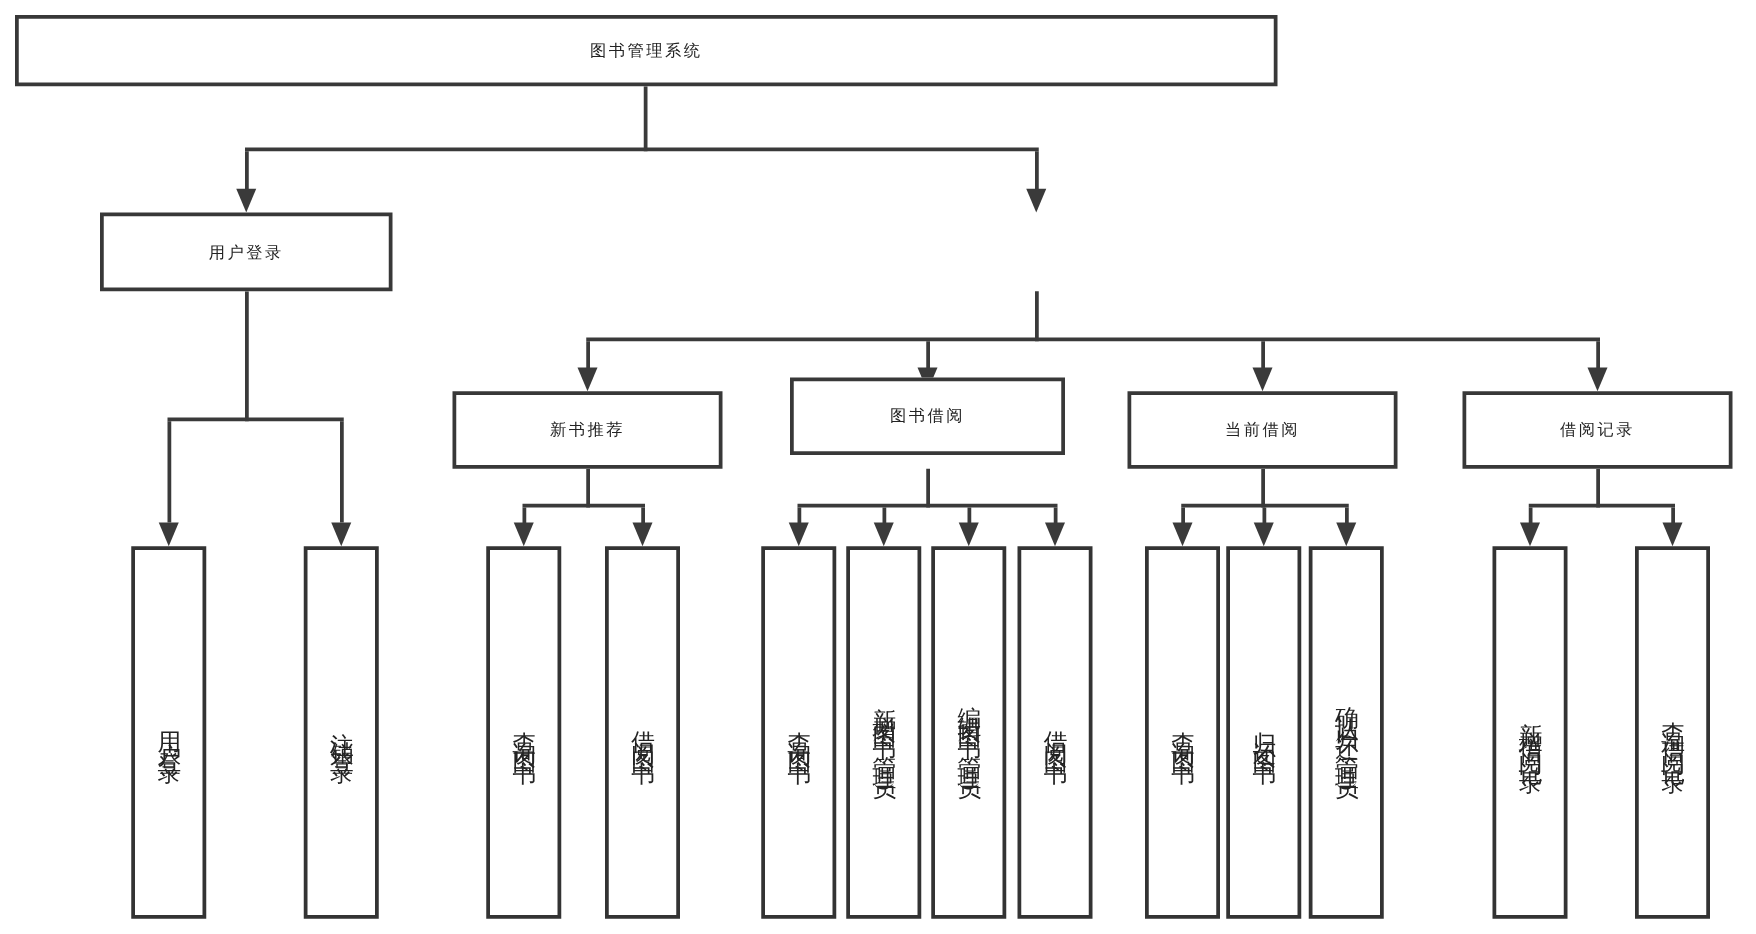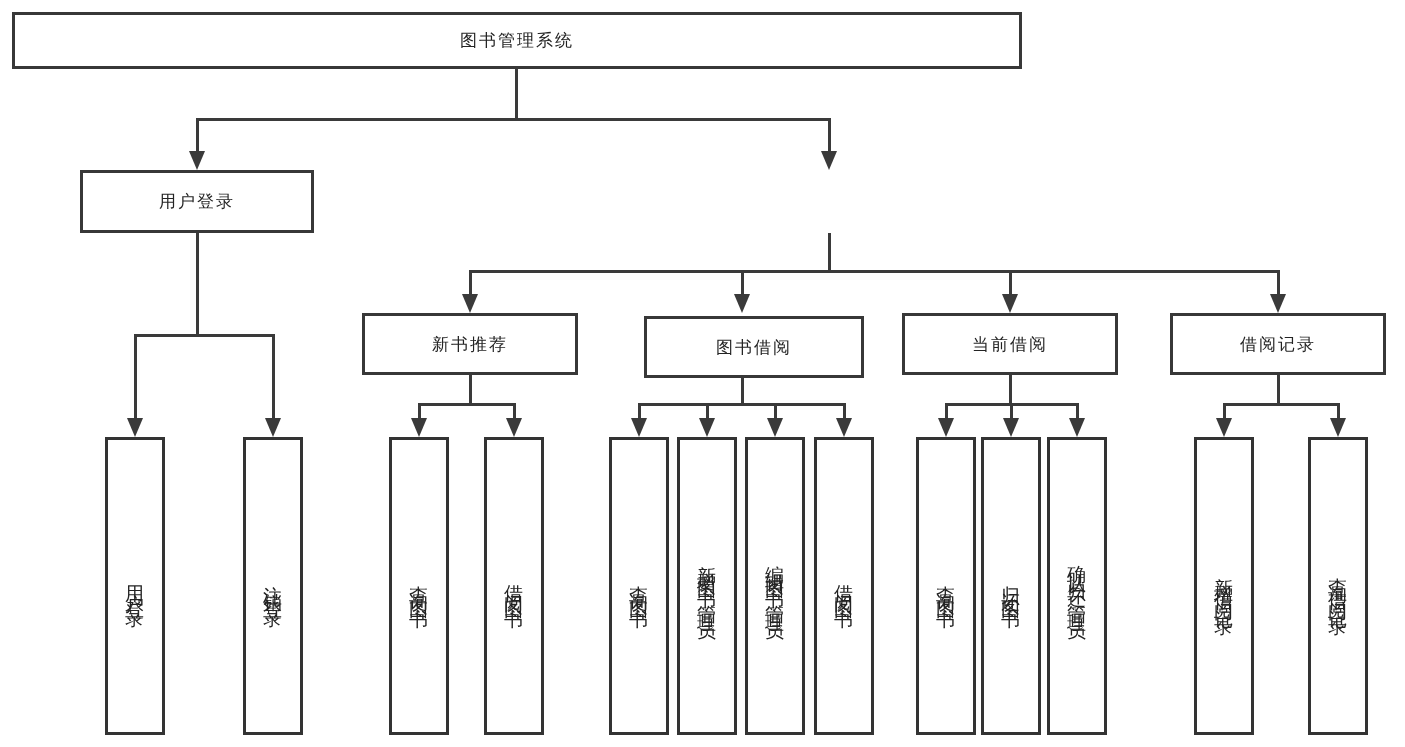--- a/index.html
+++ b/index.html
@@ -3,21 +3,21 @@
 <meta charset="utf-8">
 <style>
   html,body{margin:0;padding:0;background:#fff;}
   .canvas{
     position:relative;width:1405px;height:747px;background:#ffffff;
     font-family:"Liberation Sans", sans-serif;overflow:hidden;
   }
   .node{
     position:absolute;box-sizing:border-box;background:#ffffff;
     border:3px solid #383838;display:flex;align-items:center;justify-content:center;
-    font-size:17px;color:#232323;letter-spacing:2px;z-index:2;
+    font-size:13px;color:#232323;letter-spacing:2px;z-index:2;
   }
   .leaf{
     position:absolute;box-sizing:border-box;background:#ffffff;
     border:3px solid #333333;display:flex;align-items:center;justify-content:center;
     top:437px;width:60px;height:298px;z-index:2;
   }
   .vtext{
     writing-mode:vertical-rl;font-size:19px;color:#232323;
     letter-spacing:8px;line-height:1;white-space:nowrap;
   }
@@ -67,21 +67,21 @@
   <div class="v" style="left:741px;top:273px;height:22px;"></div>
   <div class="arr" style="left:734px;top:294px;"></div>
   <div class="v" style="left:1009px;top:273px;height:22px;"></div>
   <div class="arr" style="left:1002px;top:294px;"></div>
   <div class="v" style="left:1277px;top:273px;height:22px;"></div>
   <div class="arr" style="left:1270px;top:294px;"></div>
 
   <div class="node" style="left:362px;top:313px;width:216px;height:62px;">
     <span>新书推荐</span>
   </div>
-  <div class="node" style="left:632px;top:316px;width:220px;height:62px;margin-left:12px;">
+  <div class="node" style="left:632px;top:302px;width:220px;height:62px;">
     <span>图书借阅</span>
   </div>
   <div class="node" style="left:902px;top:313px;width:216px;height:62px;justify-content:center;">
     <span>当前借阅</span>
   </div>
   <div class="node" style="left:1170px;top:313px;width:216px;height:62px;">
     <span>借阅记录</span>
   </div>
 
   <div class="v" style="left:469px;top:375px;height:31px;"></div>

